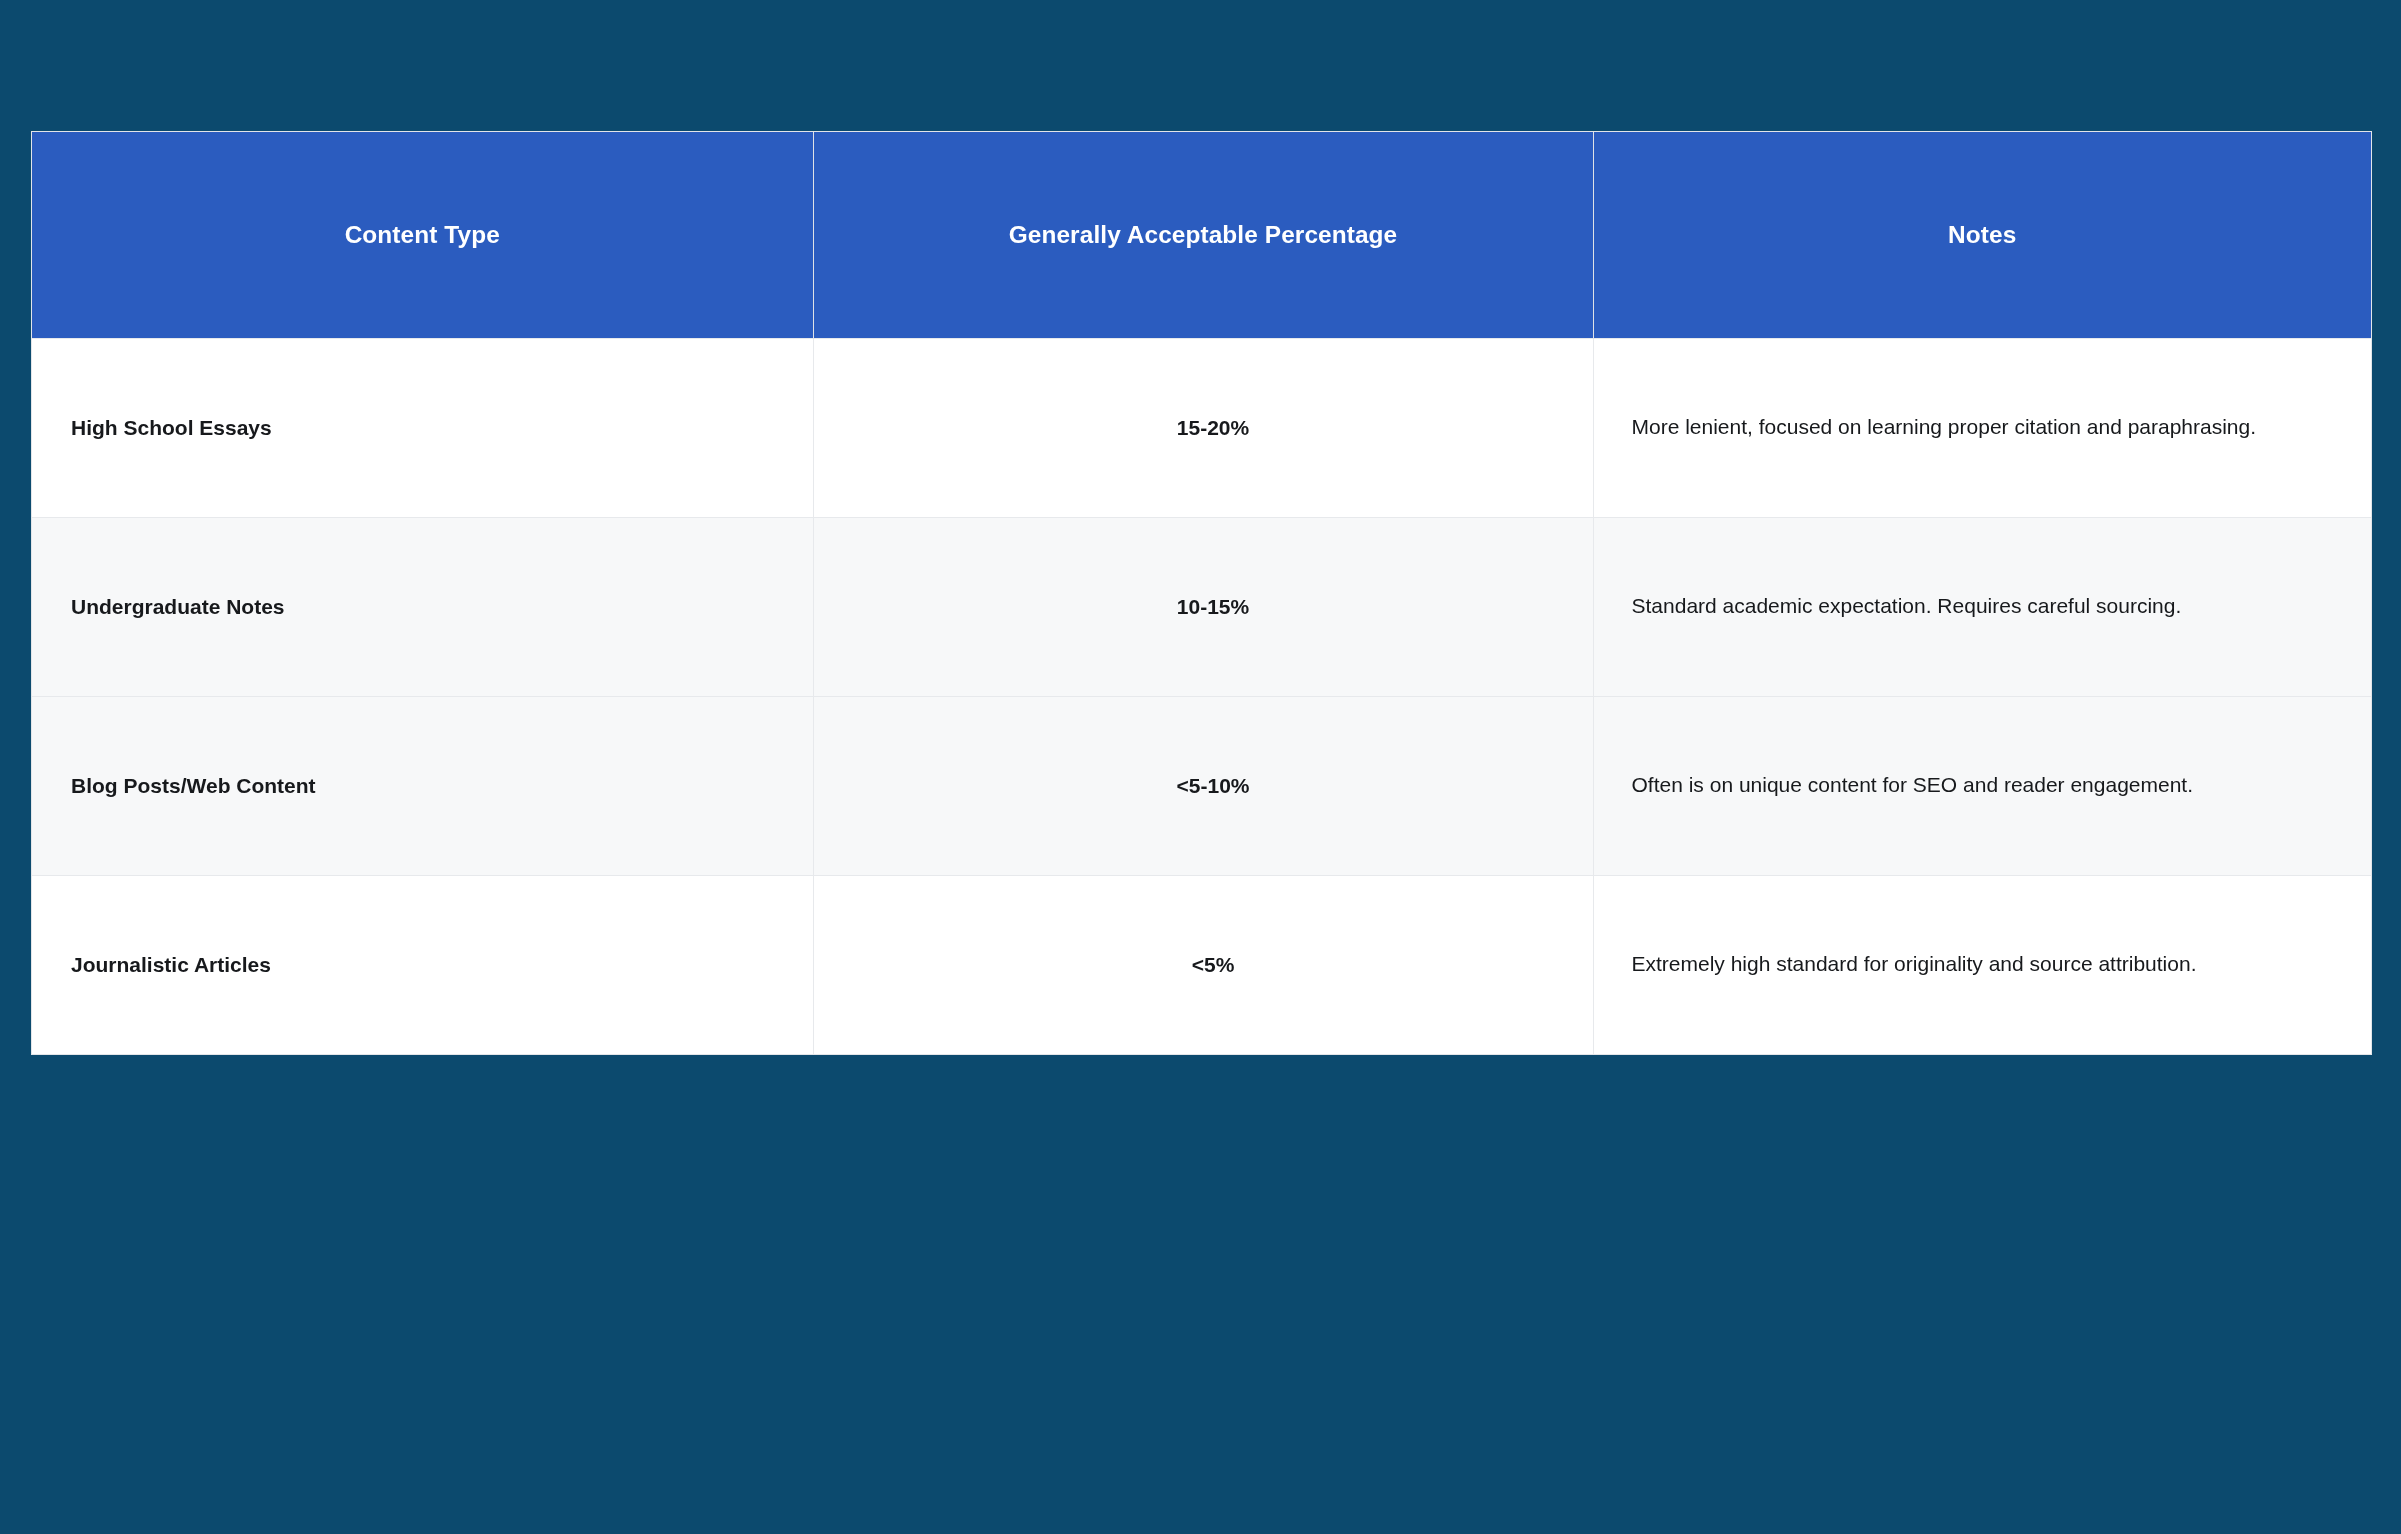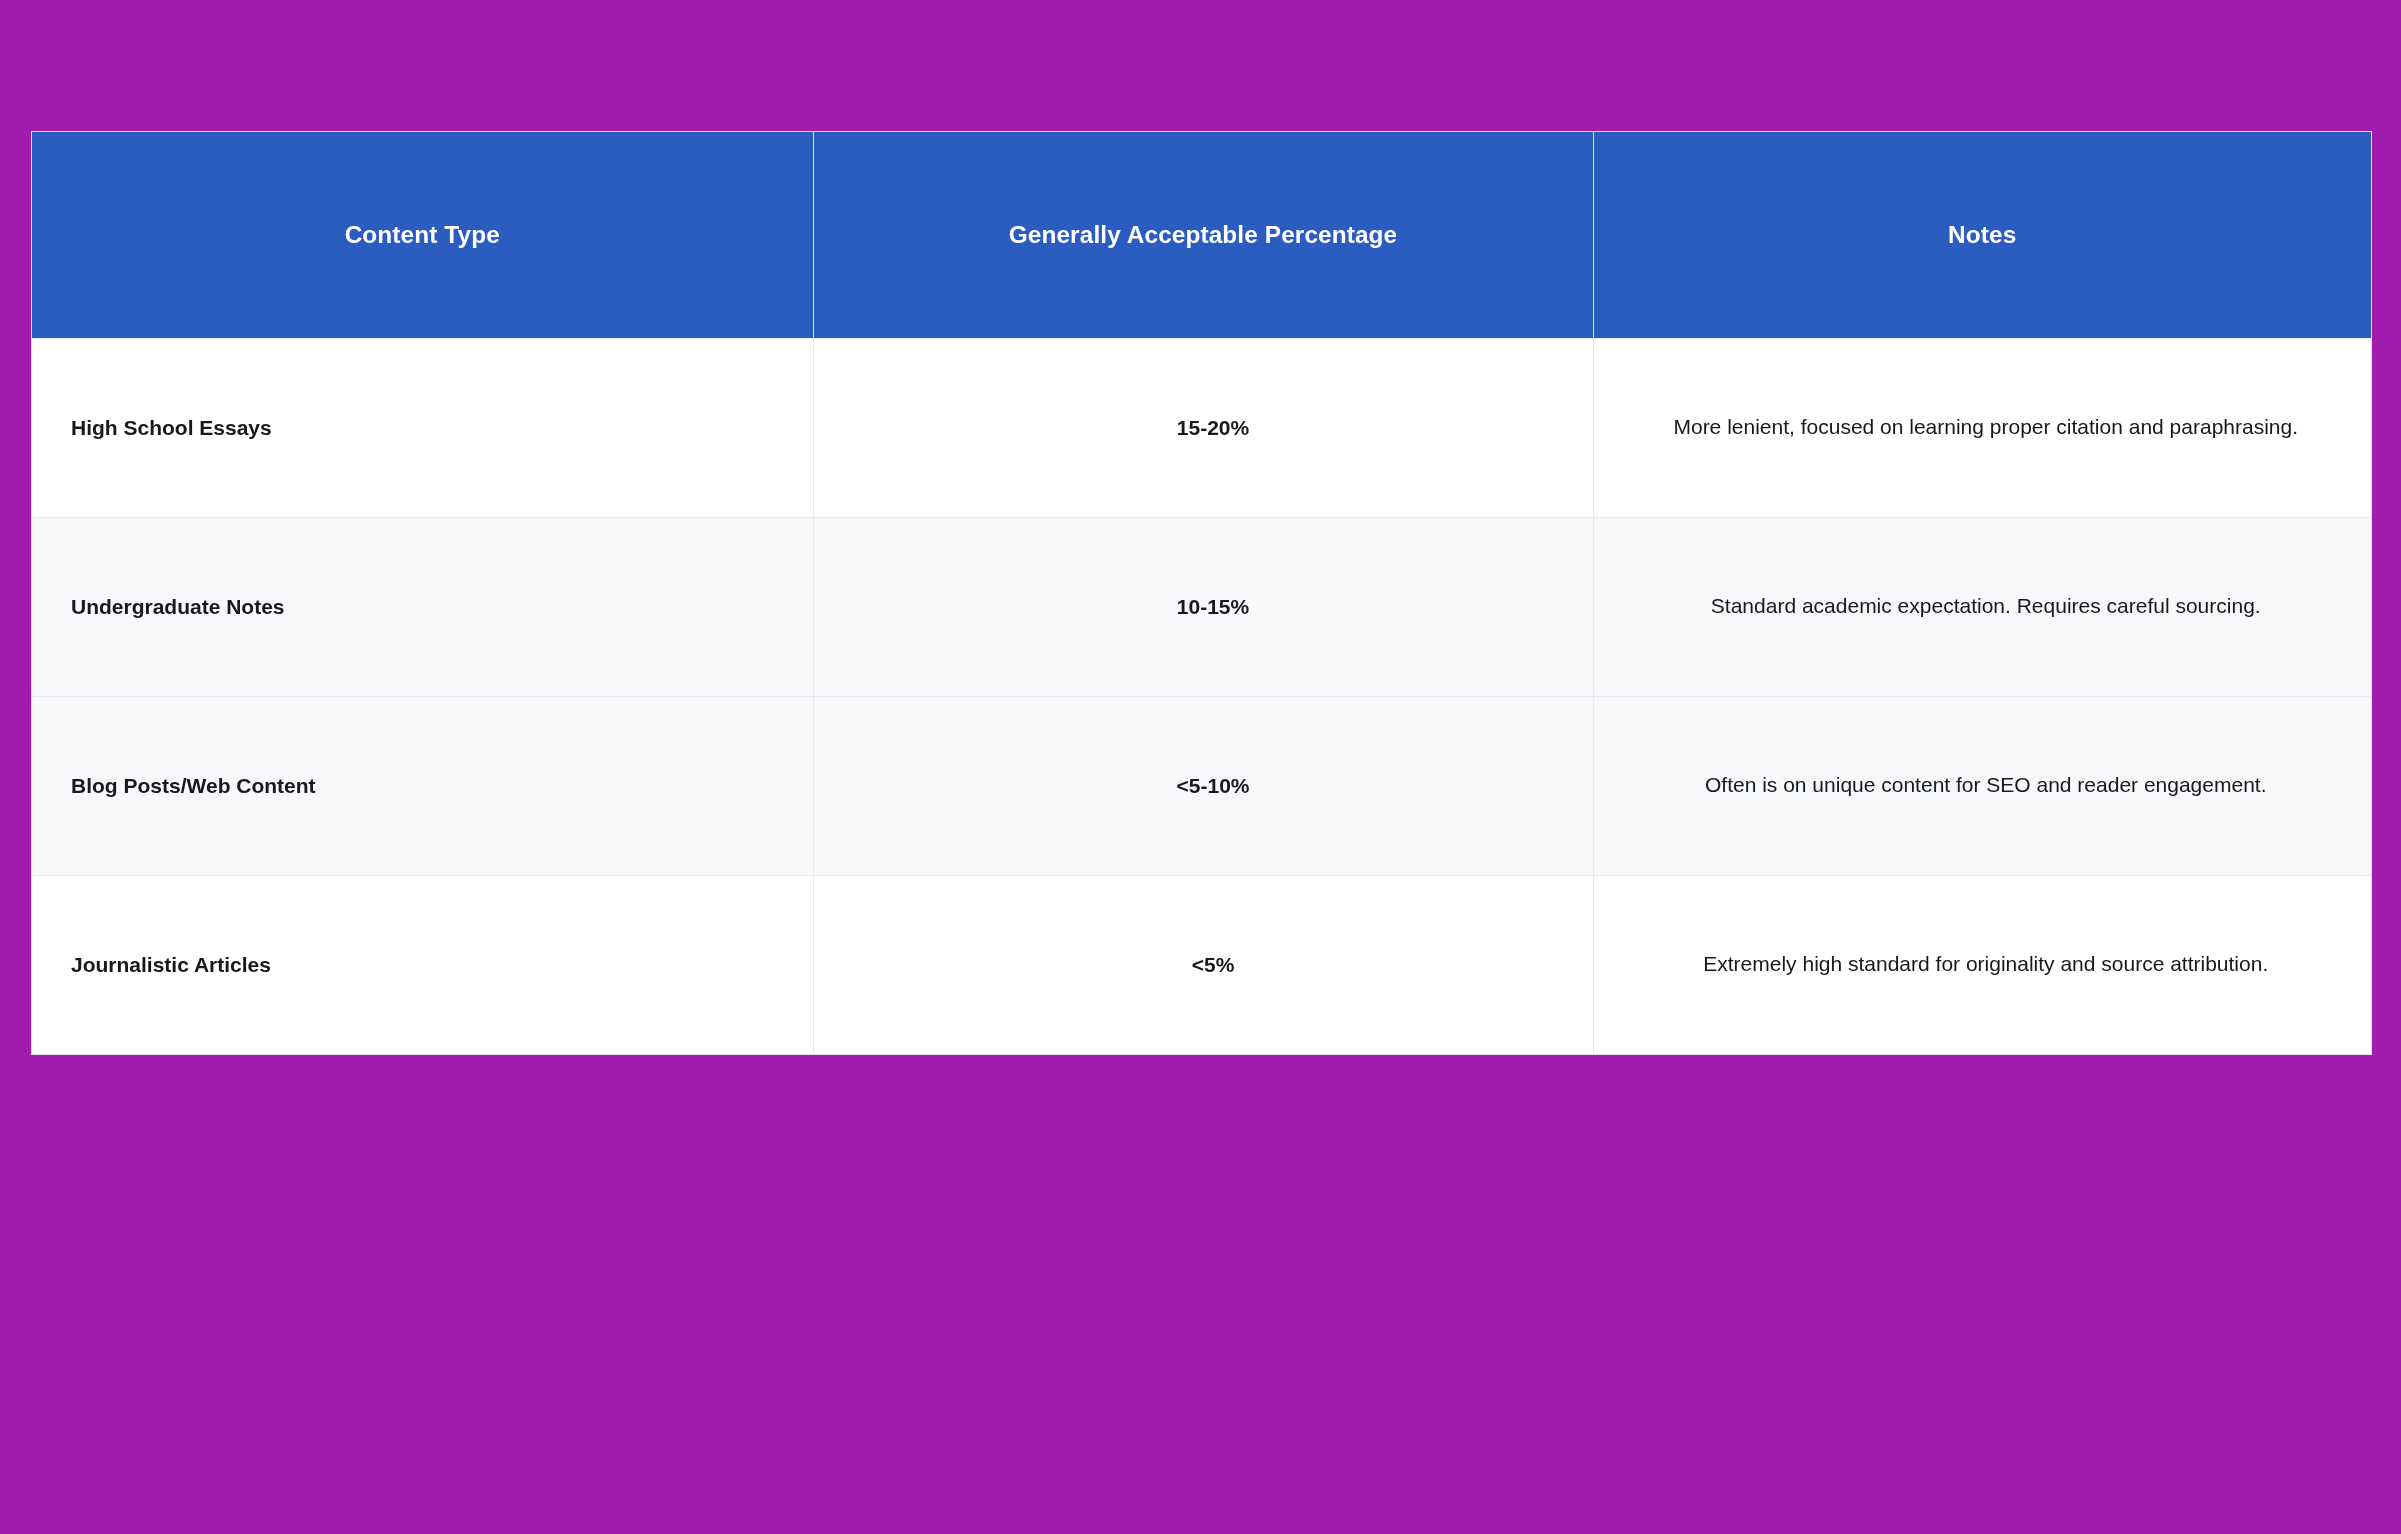--- a/index.html
+++ b/index.html
@@ -11,21 +11,21 @@
     width: 2401px;
     height: 1535px;
     font-family: "Liberation Sans", sans-serif;
     -webkit-font-smoothing: antialiased;
   }
 
   .page {
     position: relative;
     width: 2401px;
     height: 1535px;
-    background: #a21caf;
+    background: #0c4a6e;
   }
 
   .table-wrap {
     position: absolute;
     left: 31px;
     top: 131px;
     width: 2341px;
     background: #ffffff;
     border: 1.9px solid #e3e5e8;
     box-sizing: border-box;
@@ -67,21 +67,21 @@
 
   tbody td {
     height: 179px;
     vertical-align: middle;
     box-sizing: border-box;
     border-top: 1.9px solid #e7e9ec;
     border-right: 1.9px solid #e7e9ec;
     font-size: 21px;
     color: #17191c;
   }
-  tbody td:last-child { border-right: none; text-align: center; }
+  tbody td:last-child { border-right: none; }
 
   td.cell-type {
     padding-left: 39px;
     padding-right: 19px;
     font-weight: bold;
   }
   td.cell-pct {
     padding-left: 39px;
     padding-right: 19px;
     font-weight: bold;

